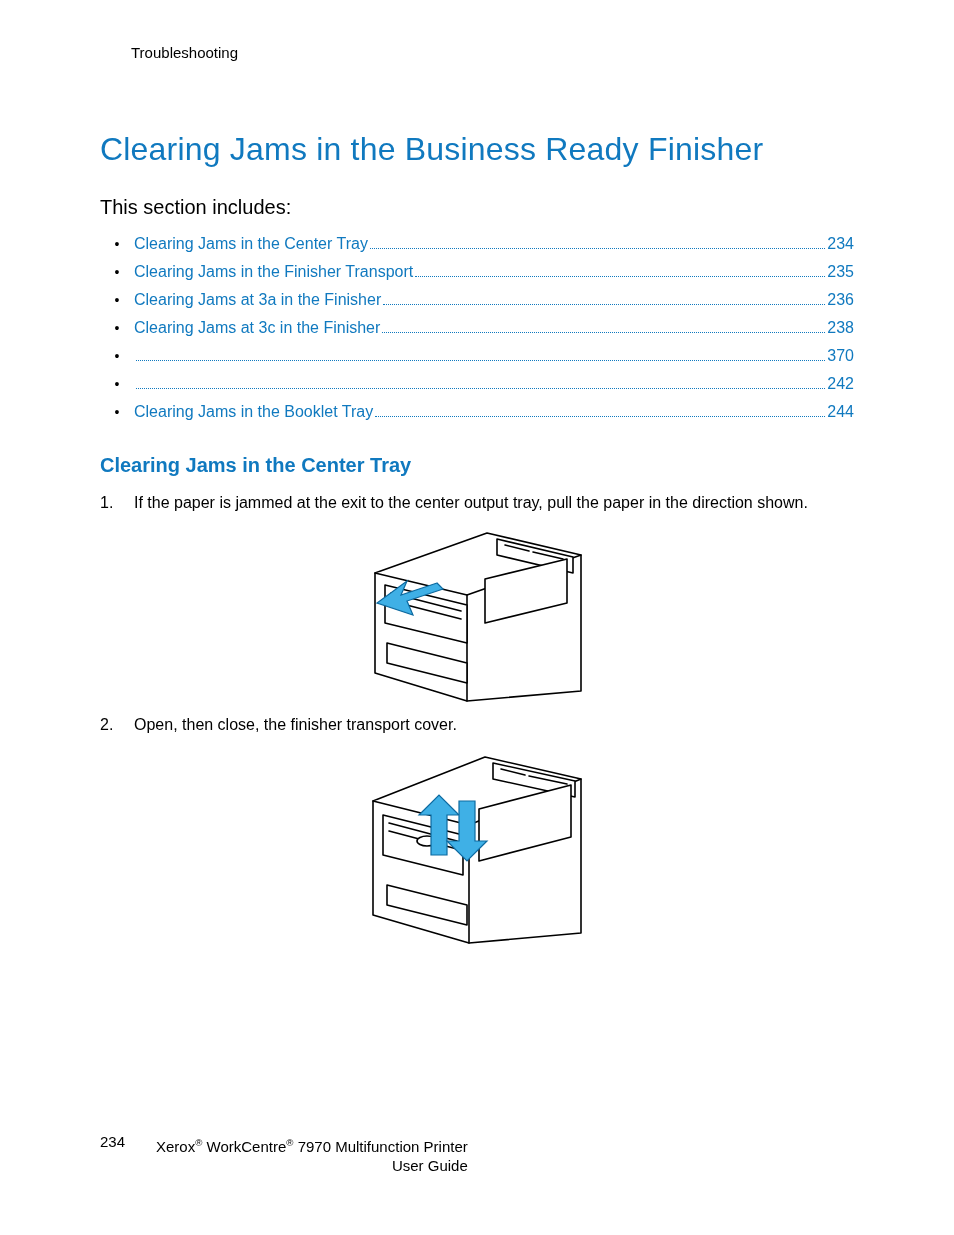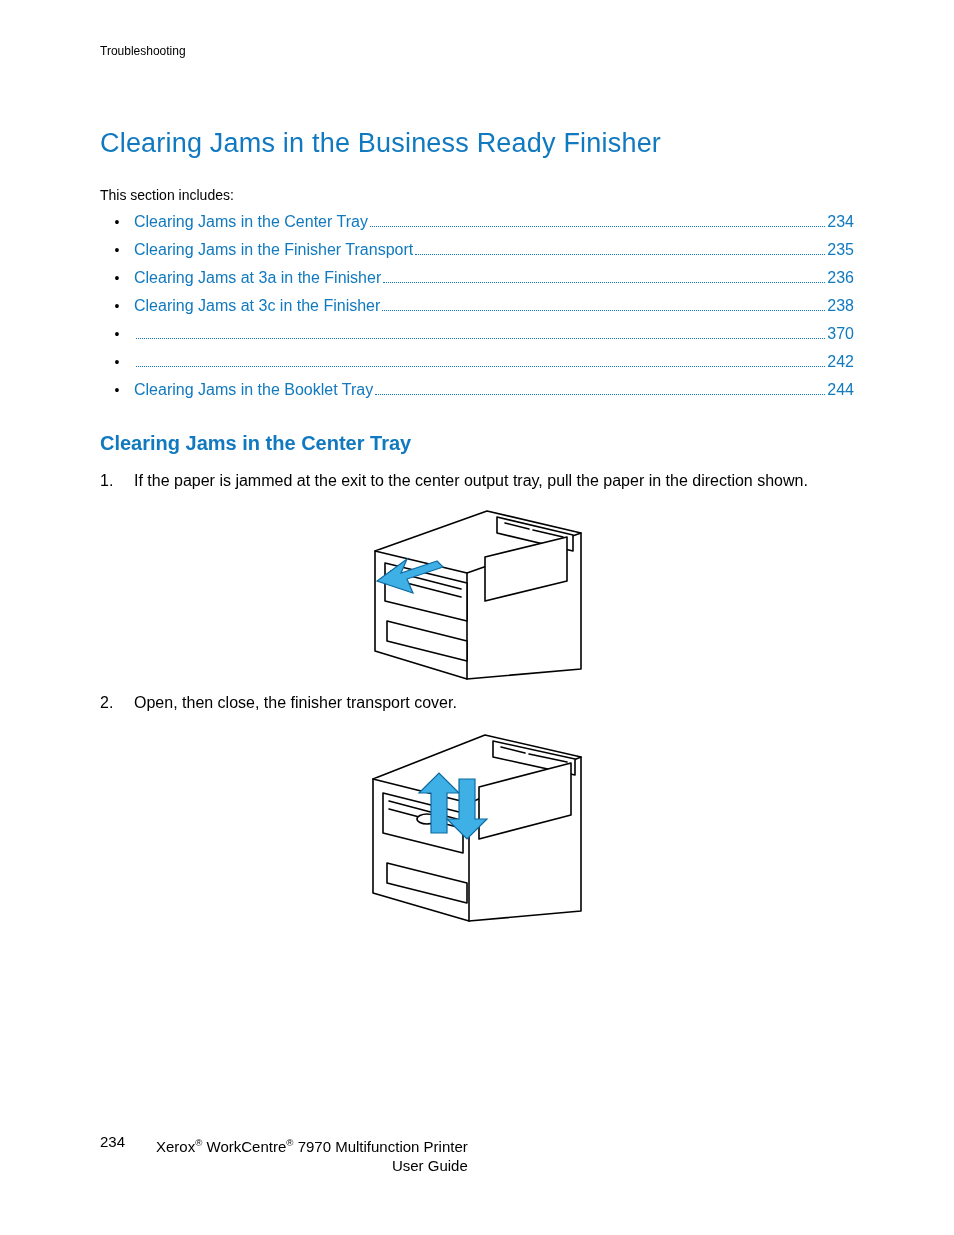--- a/index.html
+++ b/index.html
@@ -10,34 +10,35 @@
     width: 954px;
     height: 1235px;
     position: relative;
     box-sizing: border-box;
   }
   .page {
     padding: 44px 100px 0 100px;
     box-sizing: border-box;
   }
   .header-label {
-    font-size: 12px;
+    font-size: 15px;
     color: #000;
     margin-bottom: 70px;
+    margin-left: 31px;
   }
   .main-heading {
     color: #1079bf;
-    font-size: 27px;
+    font-size: 32px;
     font-weight: 400;
     margin-bottom: 28px;
     letter-spacing: 0.2px;
   }
   .intro-line {
-    font-size: 14px;
-    margin-bottom: 5px;
+    font-size: 20px;
+    margin-bottom: 11px;
   }
   ul.toc {
     list-style: none;
     padding: 0;
     margin: 0 0 28px 0;
   }
   ul.toc li {
     display: flex;
     align-items: baseline;
     font-size: 16px;

